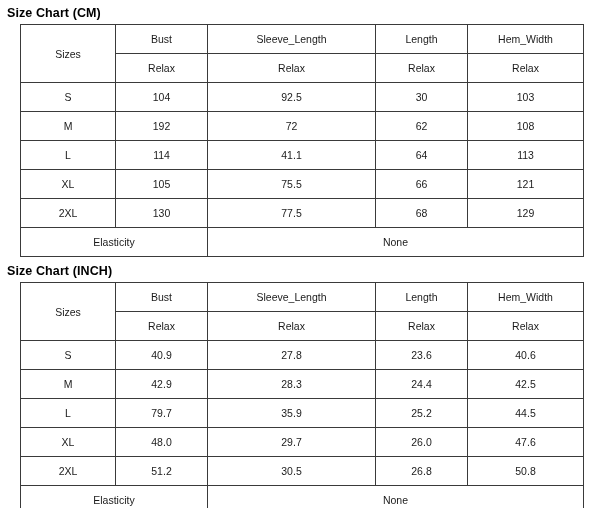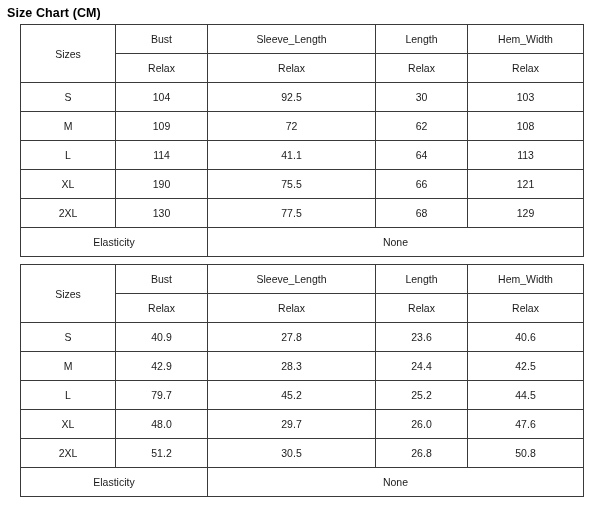--- a/index.html
+++ b/index.html
@@ -97,35 +97,35 @@
         </tr>
         <tr>
           <td>S</td>
           <td>104</td>
           <td>92.5</td>
           <td>30</td>
           <td>103</td>
         </tr>
         <tr>
           <td>M</td>
-          <td>109</td>
+          <td>192</td>
           <td>72</td>
           <td>62</td>
           <td>108</td>
         </tr>
         <tr>
           <td>L</td>
           <td>114</td>
           <td>41.1</td>
           <td>64</td>
           <td>113</td>
         </tr>
         <tr>
           <td>XL</td>
-          <td>190</td>
+          <td>105</td>
           <td>75.5</td>
           <td>66</td>
           <td>121</td>
         </tr>
         <tr>
           <td>2XL</td>
           <td>130</td>
           <td>77.5</td>
           <td>68</td>
           <td>129</td>
@@ -134,20 +134,21 @@
           <td class="elasticity-label" colspan="2">Elasticity</td>
           <td class="elasticity-value" colspan="3">None</td>
         </tr>
       </tbody>
     </table>
   </div>
 
   <div class="spacer-1"></div>
 
   <div class="chart-block">
+    <div class="chart-title">Size Chart (INCH)</div>
     <table class="size-table">
       <colgroup>
         <col class="col-sizes">
           <col class="col-bust">
           <col class="col-sleeve">
           <col class="col-length">
           <col class="col-hem">
       </colgroup>
       <tbody>
         <tr>
@@ -173,21 +174,21 @@
         <tr>
           <td>M</td>
           <td>42.9</td>
           <td>28.3</td>
           <td>24.4</td>
           <td>42.5</td>
         </tr>
         <tr>
           <td>L</td>
           <td>79.7</td>
-          <td>45.2</td>
+          <td>35.9</td>
           <td>25.2</td>
           <td>44.5</td>
         </tr>
         <tr>
           <td>XL</td>
           <td>48.0</td>
           <td>29.7</td>
           <td>26.0</td>
           <td>47.6</td>
         </tr>

